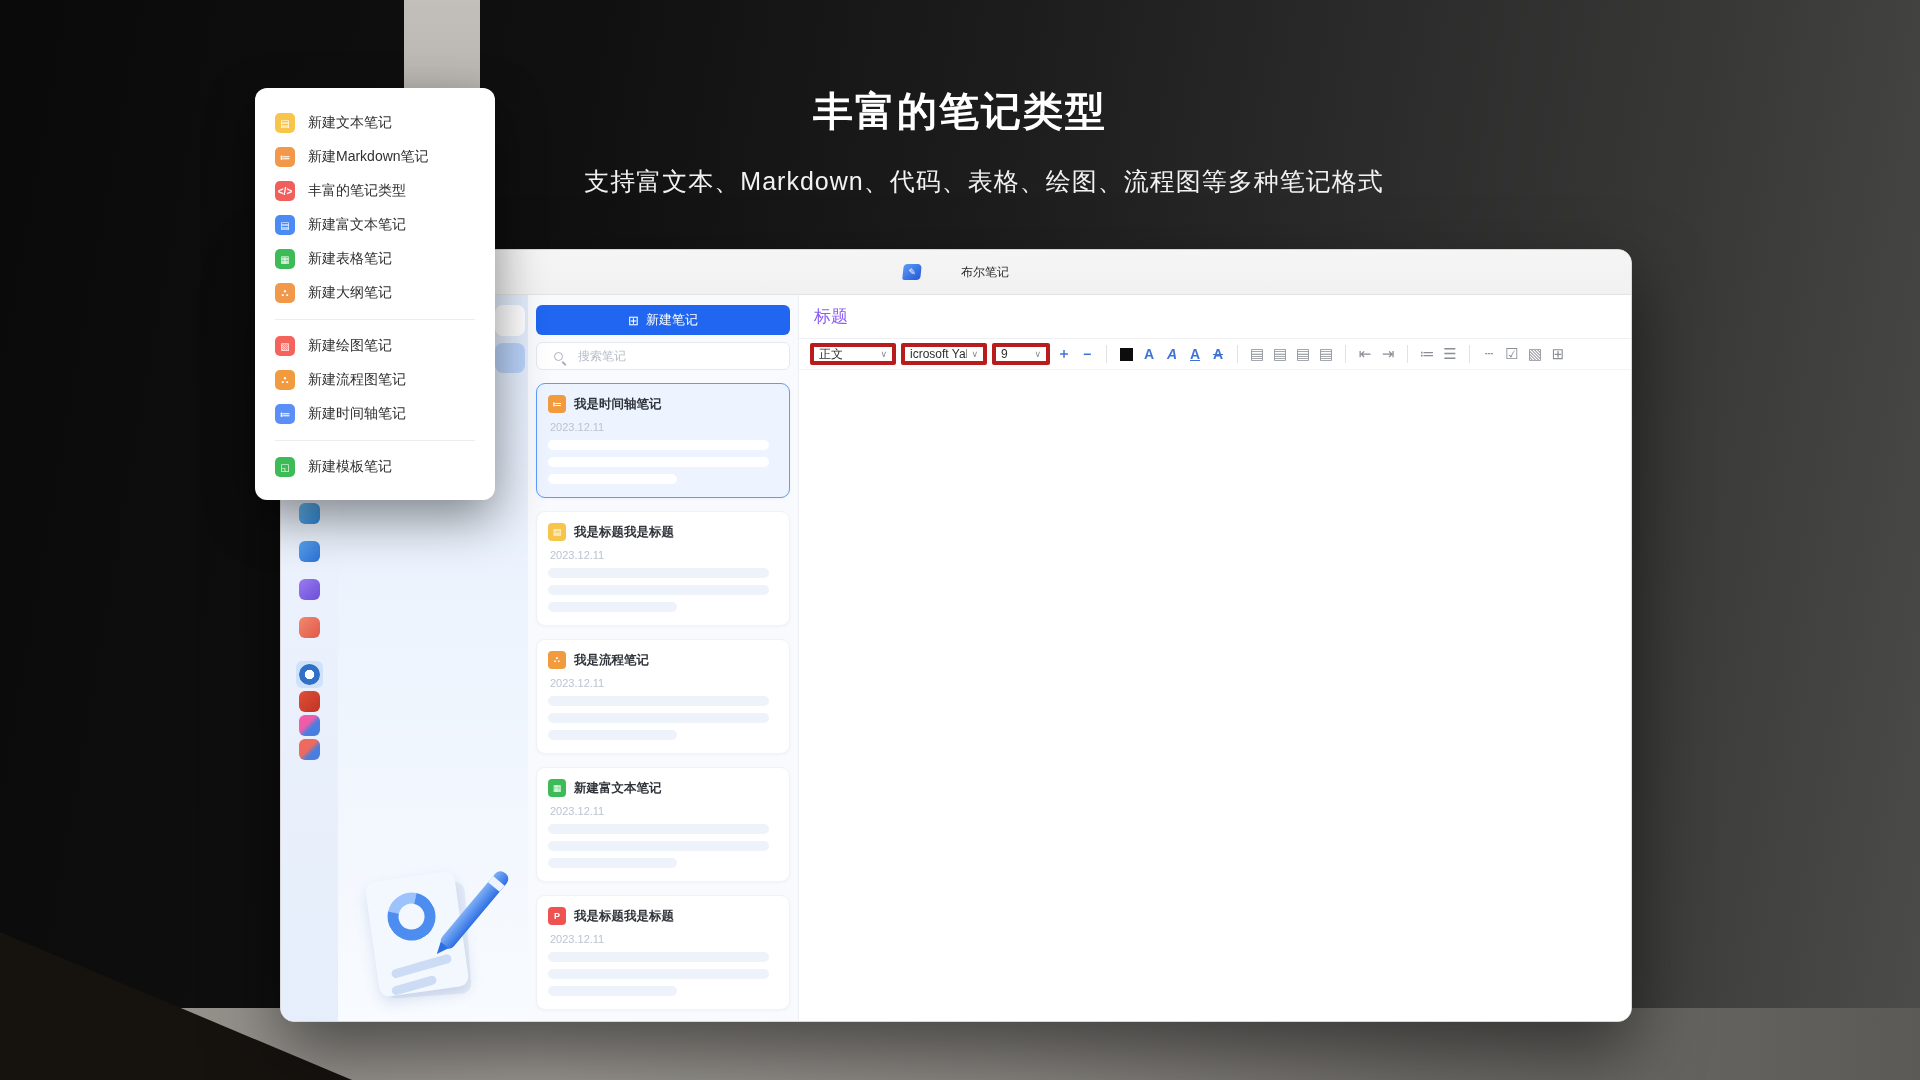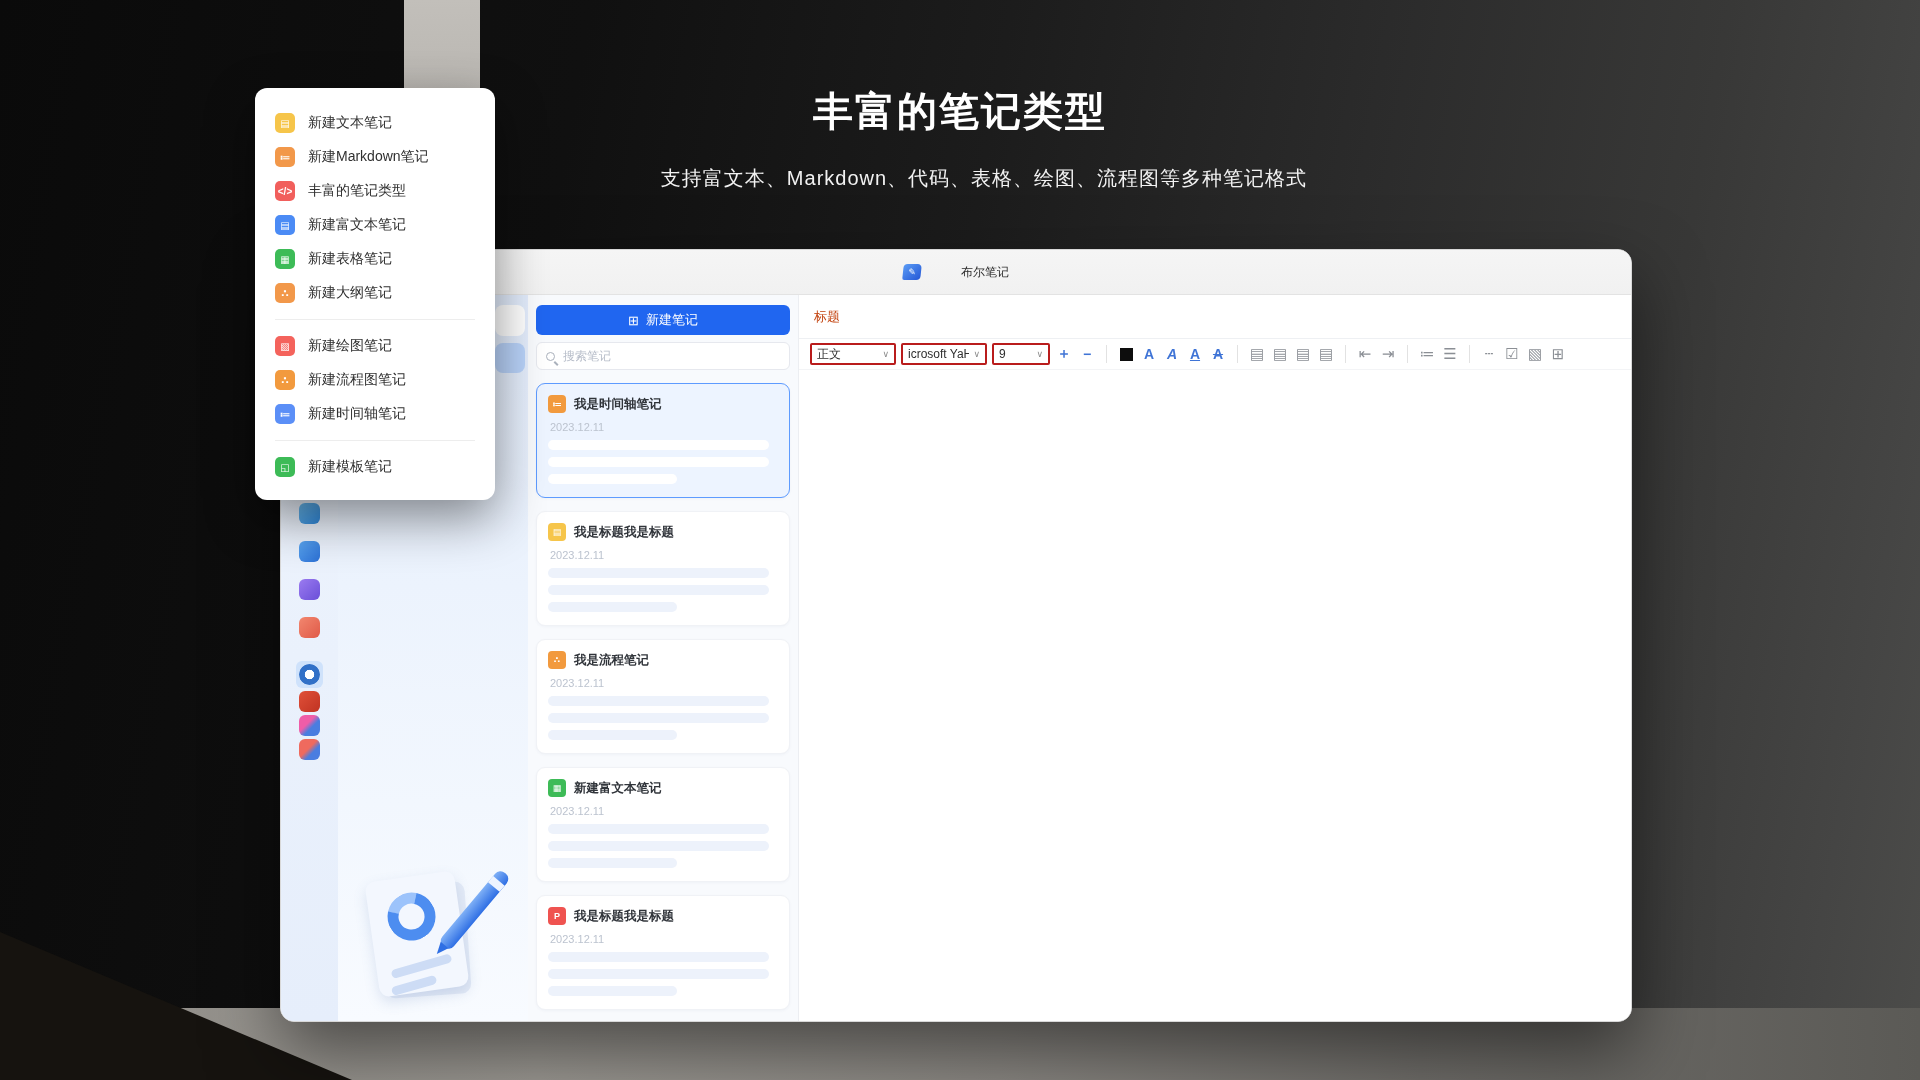--- a/index.html
+++ b/index.html
@@ -11,21 +11,21 @@
   .pillar { position:absolute; left:404px; top:0; width:76px; height:300px;
     background:linear-gradient(180deg,#c2bfba 0%,#b3b0ab 55%,#a5a29d 100%); }
   .floor { position:absolute; left:0; bottom:0; width:1920px; height:72px;
     background:linear-gradient(90deg,#8f8c87 0%,#9c9993 28%,#8b8883 52%,#737possible%  ,#6f6d69 74%,#5b5a56 100%);
     background:linear-gradient(90deg,#8f8c87 0%,#9c9993 28%,#8b8883 52%,#6f6d69 74%,#5b5a56 100%); }
   .floor-corner { position:absolute; left:0; top:932px; width:352px; height:148px;
     background:#16130f; clip-path:polygon(0 0,100% 100%,0 100%); }
   
   .hero { position:absolute; left:0; top:84px; width:1920px; text-align:center; z-index:3; }
   .hero h1 { color:#ffffff; font-size:40px; font-weight:700; letter-spacing:2px; }
-  .hero p { color:#f2f2f2; font-size:20px; font-weight:400; margin-top:26px; letter-spacing:1px;padding-left:48px; }
+  .hero p { color:#f2f2f2; font-size:25px; font-weight:400; margin-top:26px; letter-spacing:1px;padding-left:48px; }
   
   .app-window { position:absolute; left:280px; top:249px; width:1352px; height:773px;
     background:#fff; border-radius:14px; box-shadow:0 30px 70px rgba(0,0,0,.5); overflow:hidden; z-index:5;
     border:1px solid #d8d8d8; }
   .titlebar { height:45px; background:linear-gradient(180deg,#f5f5f5,#f1f1f1); border-bottom:1px solid #e3e3e3;
     display:flex; align-items:center; justify-content:center; gap:8px; }
   .app-logo { width:18px; height:16px; border-radius:4px 4px 4px 2px;
     background:linear-gradient(135deg,#5b9cf5,#2457d6); color:#fff; font-size:9px; display:flex;
     align-items:center; justify-content:center; transform:skewX(-6deg); }
   .titlebar-name { font-size:12px; color:#2c2c2c;margin-left:32px; }
@@ -57,44 +57,44 @@
     background:linear-gradient(90deg,#7fb0f6,#2f6fe4); transform:rotate(40deg); }
   .illus .pencil::before { content:""; position:absolute; left:0; top:10px; width:15px; height:8px; background:#eef4ff; }
   .illus .pencil::after { content:""; position:absolute; left:2px; bottom:-10px; border-left:5.5px solid transparent;
     border-right:5.5px solid transparent; border-top:12px solid #2f6fe4; }
   
   .notes-panel { width:270px; background:#f8fafd; padding:10px 8px; overflow:hidden; }
   .new-note-btn { width:100%; height:30px; background:#2066f0; border:none; border-radius:6px; color:#fff;
     font-size:13px; display:flex; align-items:center; justify-content:center; gap:7px; cursor:pointer; }
   .new-note-btn .plus { font-size:13px; }
   .search-box { margin-top:7px; height:28px; background:#fff; border:1px solid #e6e8ee; border-radius:6px;
-    display:flex; align-items:center; padding:0 9px; gap:8px; }
+    display:flex; align-items:center; padding:0 17px; gap:15px; }
   .lens { width:9px; height:9px; border:1.5px solid #aab1bc; border-radius:50%; position:relative; flex:none; }
   .lens::after { content:""; position:absolute; left:8px; top:8px; width:5px; height:1.5px; background:#aab1bc;
     transform:rotate(45deg); transform-origin:0 0; }
   .search-box input { border:none; outline:none; background:transparent; font-size:12px; color:#333; width:100%;
     font-family:inherit; }
   .search-box input::placeholder { color:#b7bdc9; }
   .note-card { margin-top:13px; background:#fff; border:1px solid #f0f2f6; border-radius:9px; padding:11px 11px 13px;
     box-shadow:0 1px 3px rgba(30,50,90,.04); }
   .note-card.selected { background:#edf4ff; border:1px solid #5e9bff; }
   .card-head { display:flex; align-items:center; gap:8px; }
   .doc-icon { width:18px; height:18px; border-radius:4px; color:#fff; font-size:9px; display:flex; flex:none;
     align-items:center; justify-content:center; font-weight:700; }
   .card-title { font-size:12.5px; color:#30343a; font-weight:600; }
   .card-date { font-size:11px; color:#bcc3cf; margin:8px 0 2px 2px; }
   .bar { height:10px; border-radius:5px; background:#edf2fb; margin-top:7px; width:96%; }
   .note-card.selected .bar { background:#ffffff; }
   .bar.short { width:56%; }
   
   .editor { flex:1; background:#fff; border-left:1px solid #eceef2; display:flex; flex-direction:column; }
   .editor-title-row { height:44px; display:flex; align-items:center; padding-left:15px; border-bottom:1px solid #eef0f3; }
-  .editor-title-placeholder { font-size:13px; color:#c2410c; }
+  .editor-title-placeholder { font-size:17px; color:#8b5cf6; }
   .toolbar { height:31px; display:flex; align-items:center; padding-left:11px; gap:5px; border-bottom:1px solid #f3f4f6; }
-  .tb-select { height:22px; border:2px solid #b91c1c; background:#fff; border-radius:2px; display:flex;
+  .tb-select { height:22px; border:4px solid #b91c1c; background:#fff; border-radius:2px; display:flex;
     align-items:center; justify-content:space-between; padding:0 5px; font-size:12px; color:#2e2e2e; cursor:pointer; }
   .tb-select .caret { color:#8a8a8a; font-size:9px; margin-left:4px; }
   .tb-select.w-para { width:86px; }
   .tb-select.w-font { width:86px; overflow:hidden; white-space:nowrap; }
   .tb-select.w-font .val { overflow:hidden; max-width:62px; }
   .tb-select.w-size { width:58px; }
   .tb-btn { min-width:18px; height:22px; display:flex; align-items:center; justify-content:center; font-size:14px;
     color:#6f747b; cursor:pointer; }
   .tb-btn.blue { color:#3f74d6; font-weight:700; }
   .tb-btn.letter { color:#3f74d6; font-weight:700; font-size:14px; }

